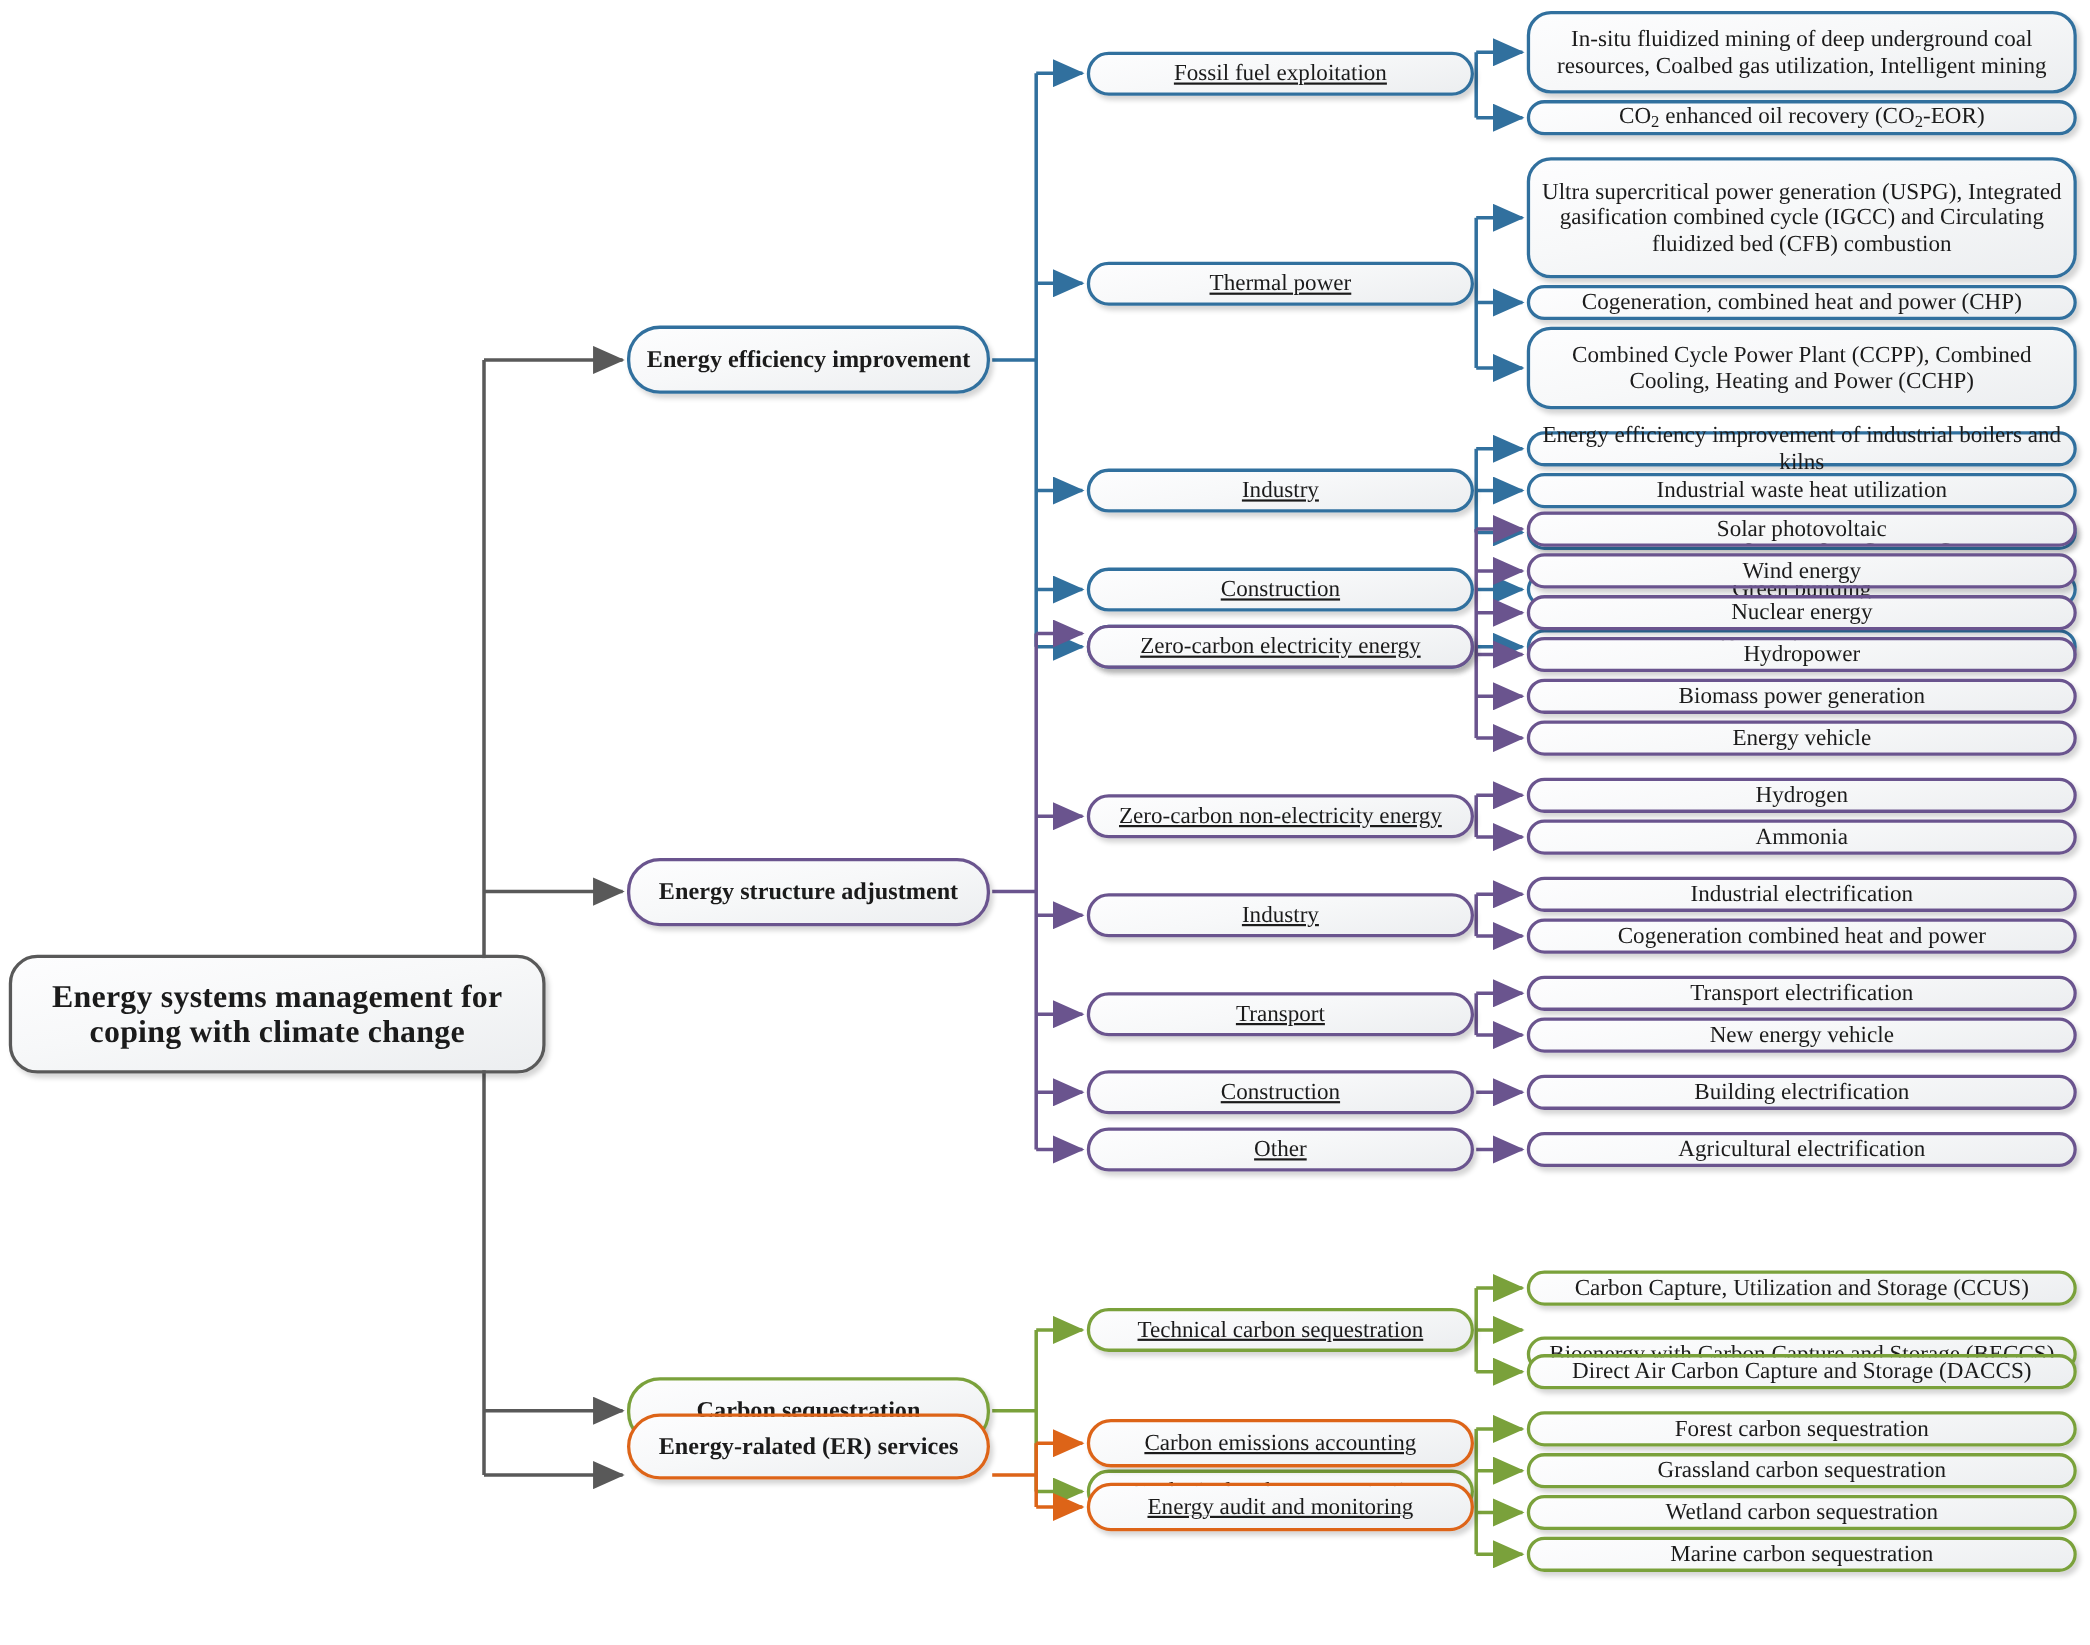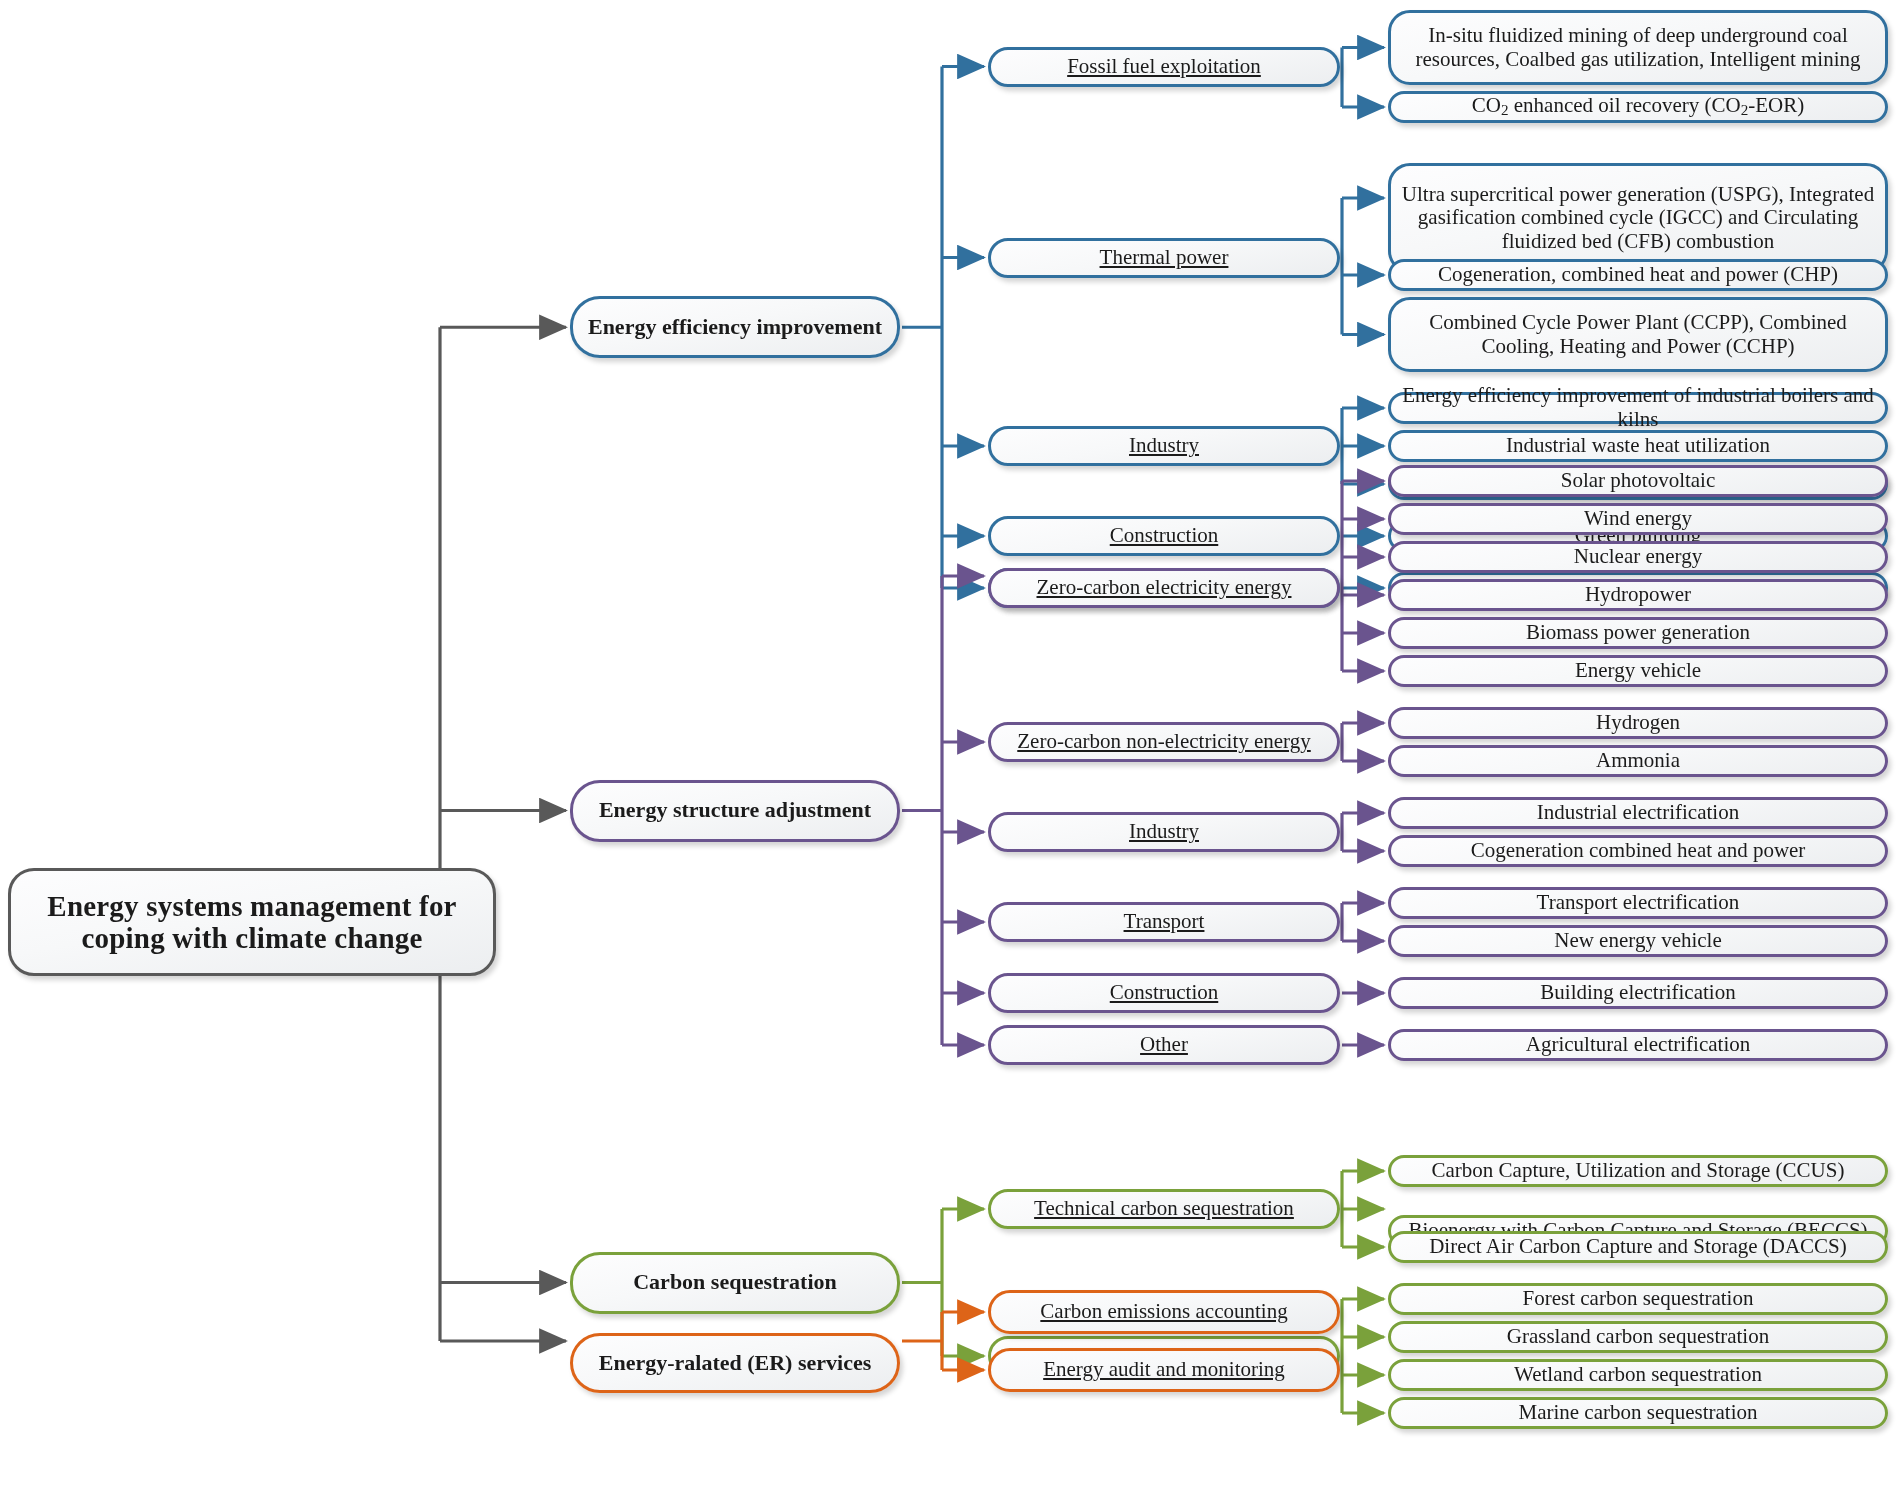--- a/index.html
+++ b/index.html
@@ -116,21 +116,21 @@
   </svg>
 <div class="node lvl3 c-blue" style="left: 1388px; top: 10px; width: 500px; height: 75px;">
       <span>In-situ fluidized mining of deep underground coal resources, Coalbed  gas utilization, Intelligent mining</span>
     </div>
     <div class="node lvl3 c-blue" style="left: 1388px; top: 91px; width: 500px; height: 32px;">
       <span>CO<sub>2</sub> enhanced oil recovery (CO<sub>2</sub>-EOR)</span>
     </div>
     <div class="node lvl2 c-blue" style="left: 988px; top: 46.5px; width: 352px; height: 40px;">
       <span>Fossil fuel exploitation</span>
     </div>
-    <div class="node lvl3 c-blue" style="left: 1388px; top: 143px; width: 500px; height: 110px; margin-top: 20px;">
+    <div class="node lvl3 c-blue" style="left: 1388px; top: 143px; width: 500px; height: 110px;">
       <span>Ultra supercritical power generation (USPG), Integrated gasification combined cycle (IGCC) and Circulating fluidized bed (CFB) combustion</span>
     </div>
     <div class="node lvl3 c-blue" style="left: 1388px; top: 259px; width: 500px; height: 32px;">
       <span>Cogeneration, combined heat and power (CHP)</span>
     </div>
     <div class="node lvl3 c-blue" style="left: 1388px; top: 297px; width: 500px; height: 75px;">
       <span>Combined Cycle Power Plant (CCPP), Combined Cooling, Heating and Power (CCHP)</span>
     </div>
     <div class="node lvl2 c-blue" style="left: 988px; top: 237.5px; width: 352px; height: 40px;">
       <span>Thermal power</span>
@@ -254,19 +254,19 @@
     </div>
     <div class="node lvl1 c-green" style="left: 570px; top: 1251.5px; width: 330px; height: 62px;">
       <span>Carbon sequestration</span>
     </div>
     <div class="node lvl2 c-orange" style="left: 988px; top: 1290px; width: 352px; height: 44px;">
       <span>Carbon emissions accounting</span>
     </div>
     <div class="node lvl2 c-orange" style="left: 988px; top: 1348px; width: 352px; height: 44px;">
       <span>Energy audit and monitoring</span>
     </div>
-    <div class="node lvl1 c-orange" style="left: 570px; top: 1333px; width: 330px; height: 60px; justify-content: center;">
+    <div class="node lvl1 c-orange" style="left: 570px; top: 1285px; width: 330px; height: 60px; justify-content: center;">
       <span>Energy-ralated (ER) services</span>
     </div>
     <div class="node root" style="left: 8px; top: 868px; width: 488px; height: 108px; border-color: rgb(89, 89, 89);">
       <span>Energy systems management for<br>coping with climate change</span>
     </div>
   </div>
 
 </body></html>

